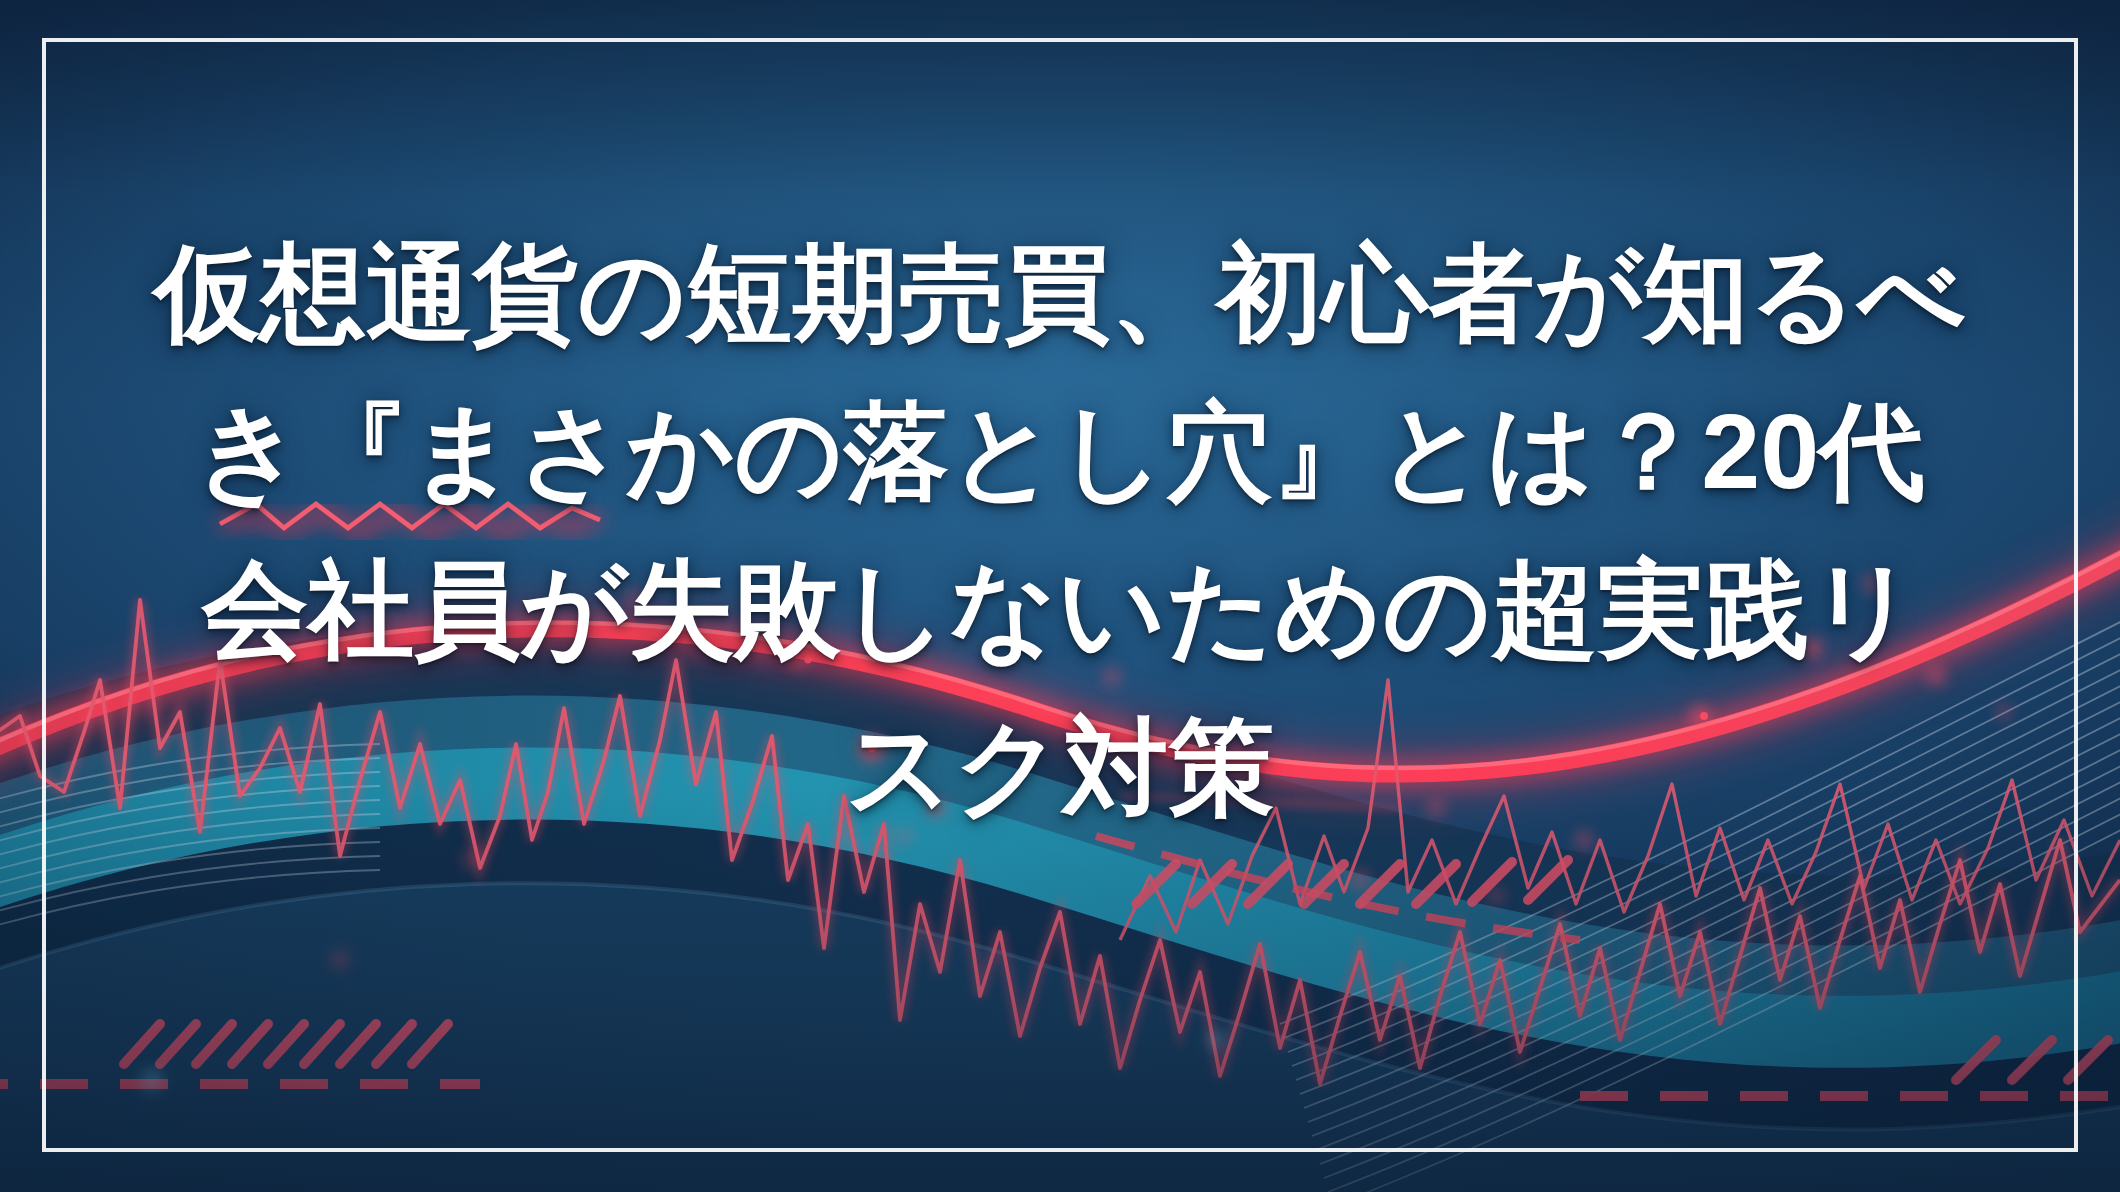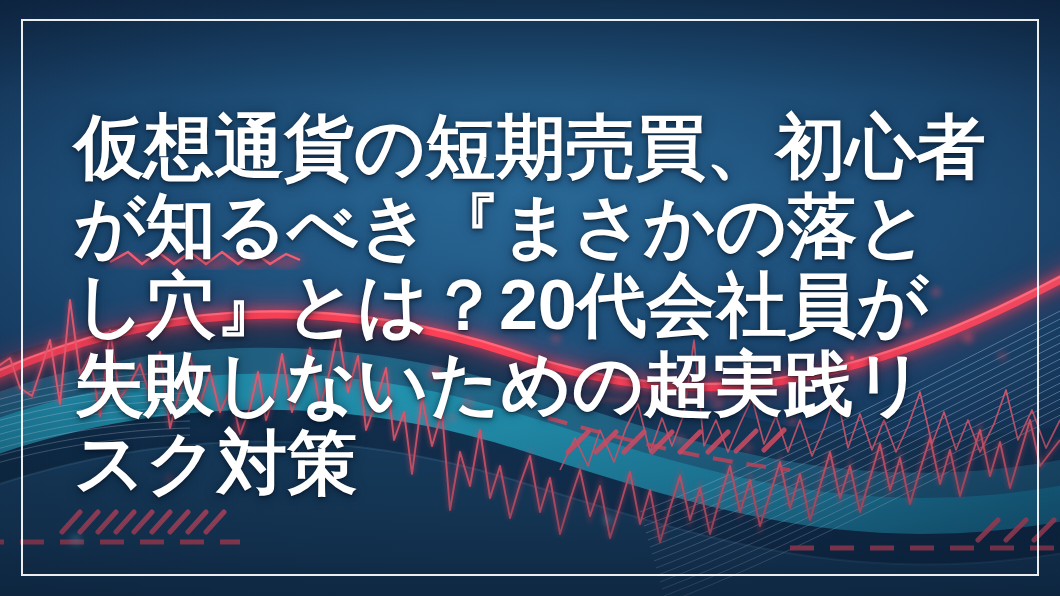--- a/index.html
+++ b/index.html
@@ -82,22 +82,23 @@
     width: 1060px;
     height: 596px;
     display: flex;
     align-items: flex-start;
     justify-content: center;
     pointer-events: none;
   }
   .headline {
     margin-top: 108px;
     width: 912px;
+    text-align: center;
     color: #ffffff;
-    font-size: 70px;
+    font-size: 53px;
     line-height: 79px;
     font-weight: bold;
     letter-spacing: 0px;
     text-shadow:
        0 2px 5px rgba(4,14,30,0.55),
        0 0 14px rgba(8,26,48,0.40),
        0 1px 1px rgba(0,0,0,0.30);
     white-space: pre-wrap;
     word-break: break-all;
   }

